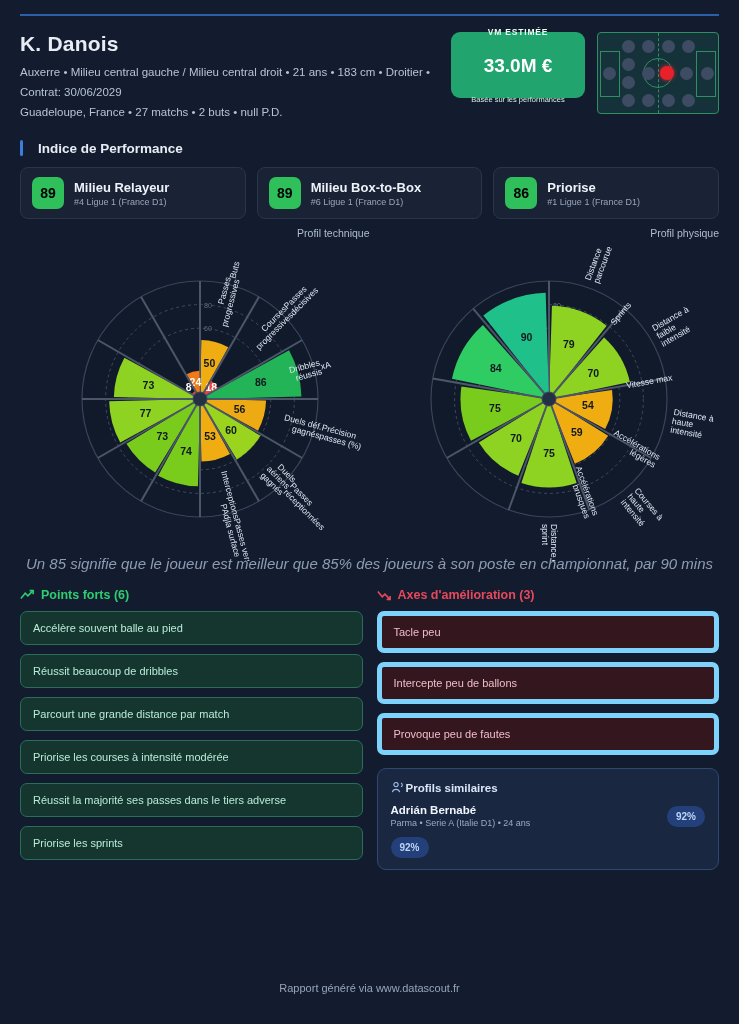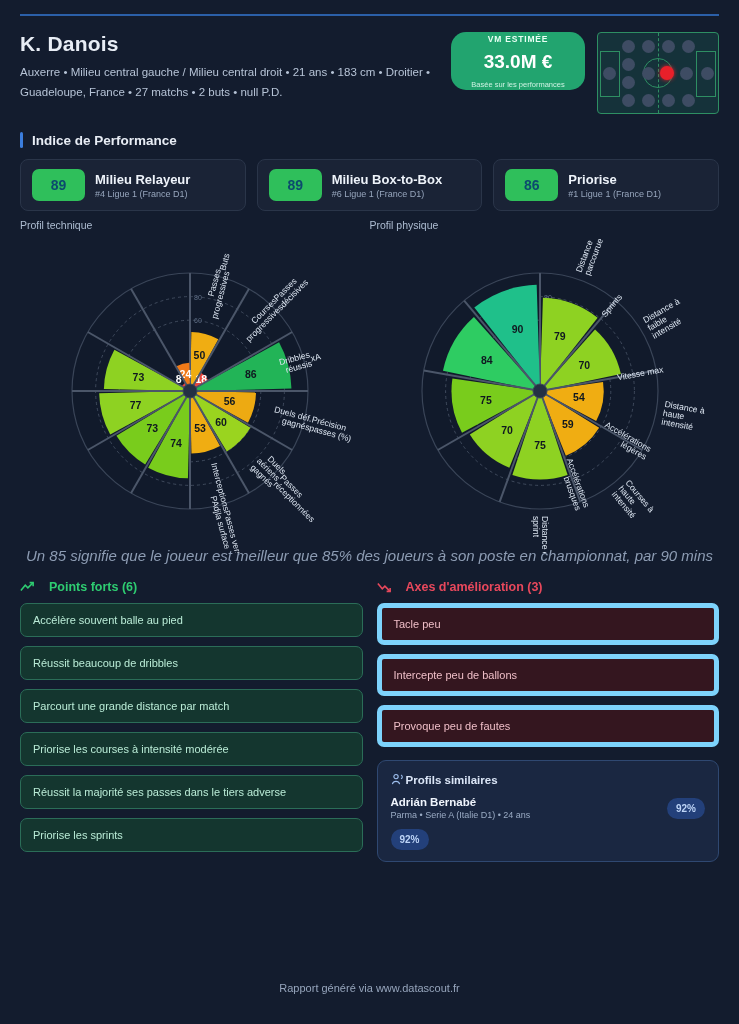--- a/index.html
+++ b/index.html
@@ -23,59 +23,59 @@
           background: radial-gradient(circle at 50% 45%, #0d1b2a 0 38%, transparent 39%),
                       conic-gradient(from 10deg,#0d1b2a 0 7%,transparent 7% 25%,#0d1b2a 25% 32%,transparent 32% 50%,#0d1b2a 50% 57%,transparent 57% 75%,#0d1b2a 75% 82%,transparent 82%);}
   .gen-date { font-size: 11.5px; color: #9fb0c8; }
   .divider { height: 2px; background: #2b5fa8; margin-top: 14px; }
 
   
   .player-row { display:flex; justify-content: space-between; align-items: flex-start; margin-top: 16px; }
   .pname { font-size: 21px; font-weight: bold; letter-spacing: .2px; }
   .pmeta { font-size: 11.5px; color: #b6c3d6; line-height: 1.75; margin-top: 6px; }
   .right-head { display:flex; align-items: flex-start; gap: 12px; }
-  .vm-card { width: 134px; height: 58px; border-radius: 15px; background:#22a46f;
-             display:flex; flex-direction:column; align-items:center; justify-content:center; gap:7px;}
+  .vm-card { width: 134px; height: 66px; border-radius: 9px; background:#22a46f;
+             display:flex; flex-direction:column; align-items:center; justify-content:center; gap:18px;}
   .vm-label { font-size: 8.5px; font-weight:bold; letter-spacing:.8px; color:#e8fff4; }
   .vm-value { font-size: 19px; font-weight:bold; color:#fff; }
   .vm-sub { font-size: 7.5px; color:#cdf2e2; }
   .pitch { width: 122px; height: 82px; border:1px solid #2e8f63; border-radius:4px;
            background:#15323a; position:relative; }
   .pitch .mid { position:absolute; left:50%; top:0; bottom:0; width:0;
                 border-left:1px dashed #2e8f63; }
   .pitch .circ { position:absolute; left:50%; top:50%; width:30px; height:30px; margin:-15px 0 0 -15px;
                  border:1px solid #2e8f63; border-radius:50%; }
   .pitch .box { position:absolute; top:18px; width:20px; height:46px; border:1px solid #2e8f63; }
   .pitch .box.l { left:2px; } .pitch .box.r { right:2px; }
   .dot { position:absolute; width:13px; height:13px; border-radius:50%; background:#3e4c63; }
   .dot.act { background:#e8202a; width:14px; height:14px; box-shadow:0 0 4px #e8202a; }
 
   
-  .sec-title { display:flex; align-items:center; gap:9px; margin-top: 18px; font-size:13.5px; font-weight:bold;}
+  .sec-title { display:flex; align-items:center; gap:15px; margin-top: 18px; font-size:13.5px; font-weight:bold;}
   .sec-bar { width:3px; height:16px; background:#3b7ddd; border-radius:2px; }
 
   
   .idx-row { display:flex; gap: 11px; margin-top: 11px; }
   .idx-card { flex:1; background:#1a2336; border:1px solid #2a3549; border-radius:8px;
               padding:9px 11px; display:flex; align-items:center; gap:10px; }
-  .idx-badge { width:53px; height:32px; border-radius:7px; background:#2fbf5b; color:#0c4a6e;
+  .idx-badge { width:32px; height:32px; border-radius:7px; background:#2fbf5b; color:#000000;
                font-size:14px; font-weight:bold; display:flex; align-items:center; justify-content:center;}
   .idx-name { font-size:13px; font-weight:bold; color:#eef3fa; }
   .idx-rank { font-size:9px; color:#97a6bd; margin-top:2px; }
 
   
   .radars { display:flex; margin-top: 8px; }
-  .radar-wrap { flex:1; display:flex; flex-direction:column; align-items:flex-start; }
+  .radar-wrap { flex:1; display:flex; flex-direction:column; align-items:flex-end; }
   .radar-title { font-size:10.5px; color:#aebdd2; margin-bottom:2px; }
   .note { text-align:center; font-size:15px; font-style:italic; color:#8d9cb3; margin-top:-6px; }
 
   
   .cols { display:flex; gap:14px; margin-top:16px; }
   .col { flex:1; }
-  .col-head { display:flex; align-items:center; gap:15px; font-size:12.5px; font-weight:bold; }
+  .col-head { display:flex; align-items:center; gap:7px; font-size:12.5px; font-weight:bold; }
   .col-head.good { color:#2ecc71; } .col-head.bad { color:#e8485c; }
   .chip { border-radius:7px; padding:10px 12px; font-size:11px; margin-top:9px; }
   .chip.good { background:#14362f; border:1px solid #2b6d58; color:#b9ebd6; }
   .chip.bad { background:#34161f; border:5px solid #7dd3fc; color:#f0bfc8; }
 
   .sim-card { margin-top:13px; background:#1a2741; border:1px solid #2f4871; border-radius:9px; padding:11px 13px; }
   .sim-head { display:flex; align-items:center; gap:0; font-size:11.5px; font-weight:bold; color:#dbe6f7; }
   .sim-row { display:flex; align-items:center; justify-content:space-between; margin-top:9px; }
   .sim-name { font-size:11.5px; font-weight:bold; color:#f0f5fd; }
   .sim-meta { font-size:9px; color:#9aabc4; margin-top:2px; }
@@ -91,20 +91,21 @@
 
 <div class="page">
 
   <div class="divider"></div>
 
   <div class="player-row">
     <div>
       <div class="pname">K. Danois</div>
       <div class="pmeta">
         <div>Auxerre • Milieu central gauche / Milieu central droit • 21 ans • 183 cm • Droitier •</div>
+        <div>Contrat: 30/06/2029</div>
         <div>Guadeloupe, France • 27 matchs • 2 buts • null P.D.</div>
       </div>
     </div>
     <div class="right-head">
       <div class="vm-card">
         <div class="vm-label">VM ESTIMÉE</div>
         <div class="vm-value">33.0M €</div>
         <div class="vm-sub">Basée sur les performances</div>
       </div>
       <div class="pitch">

